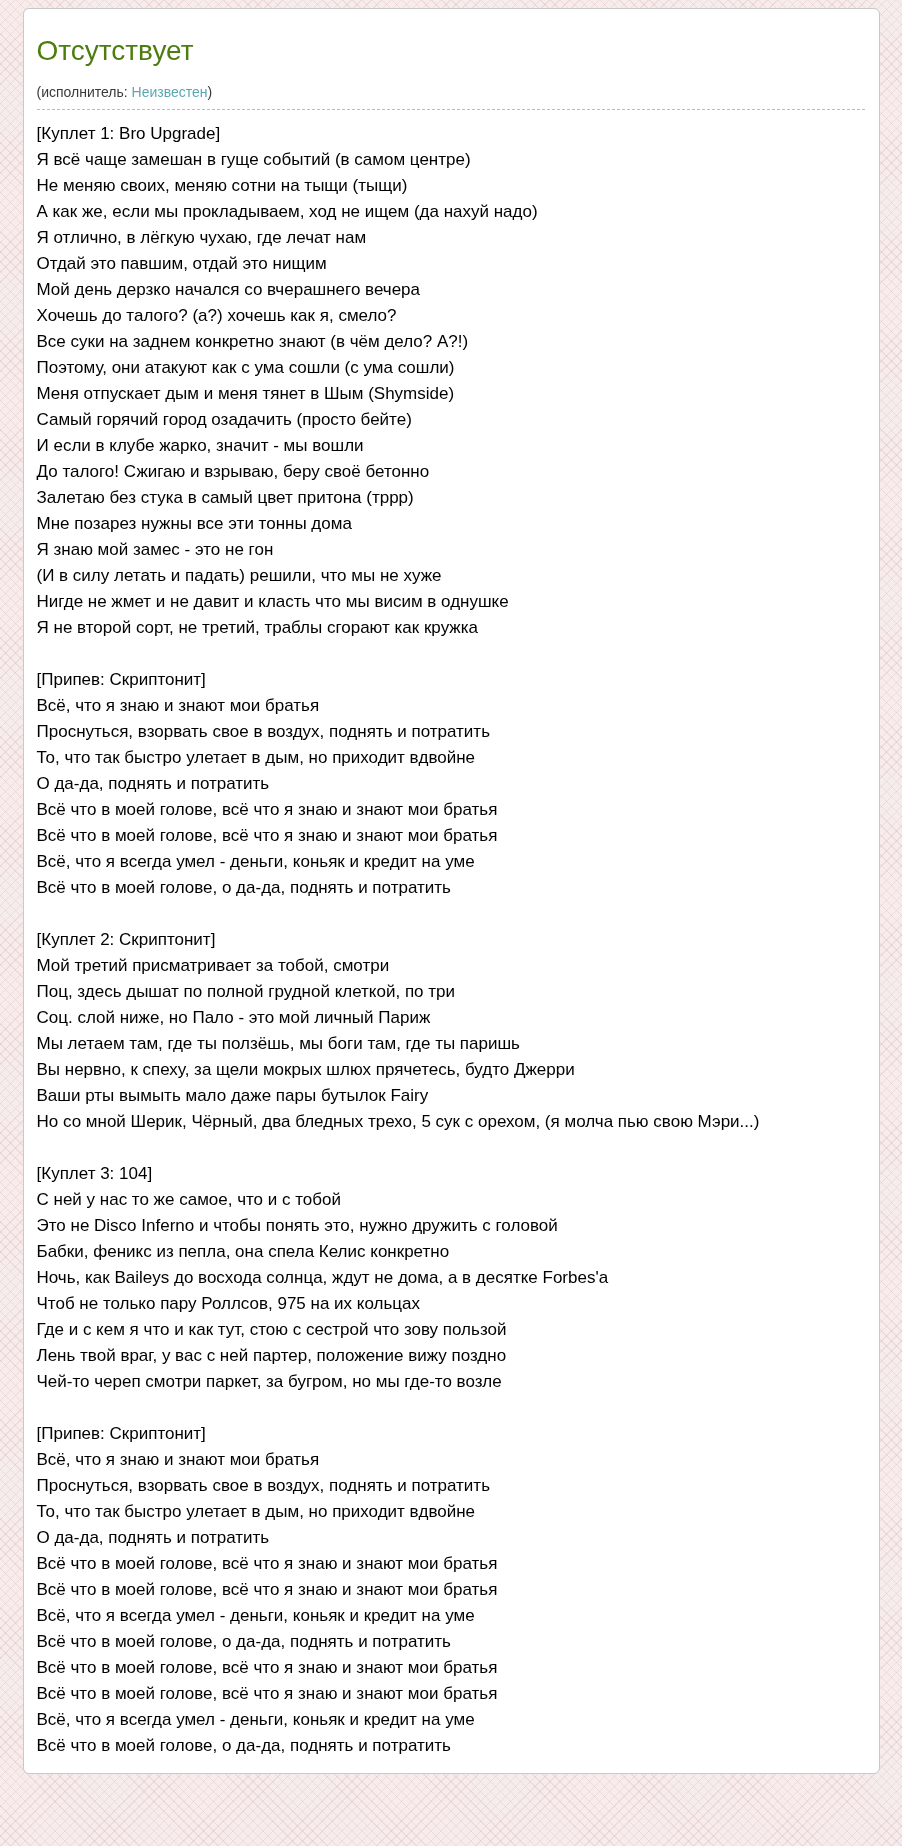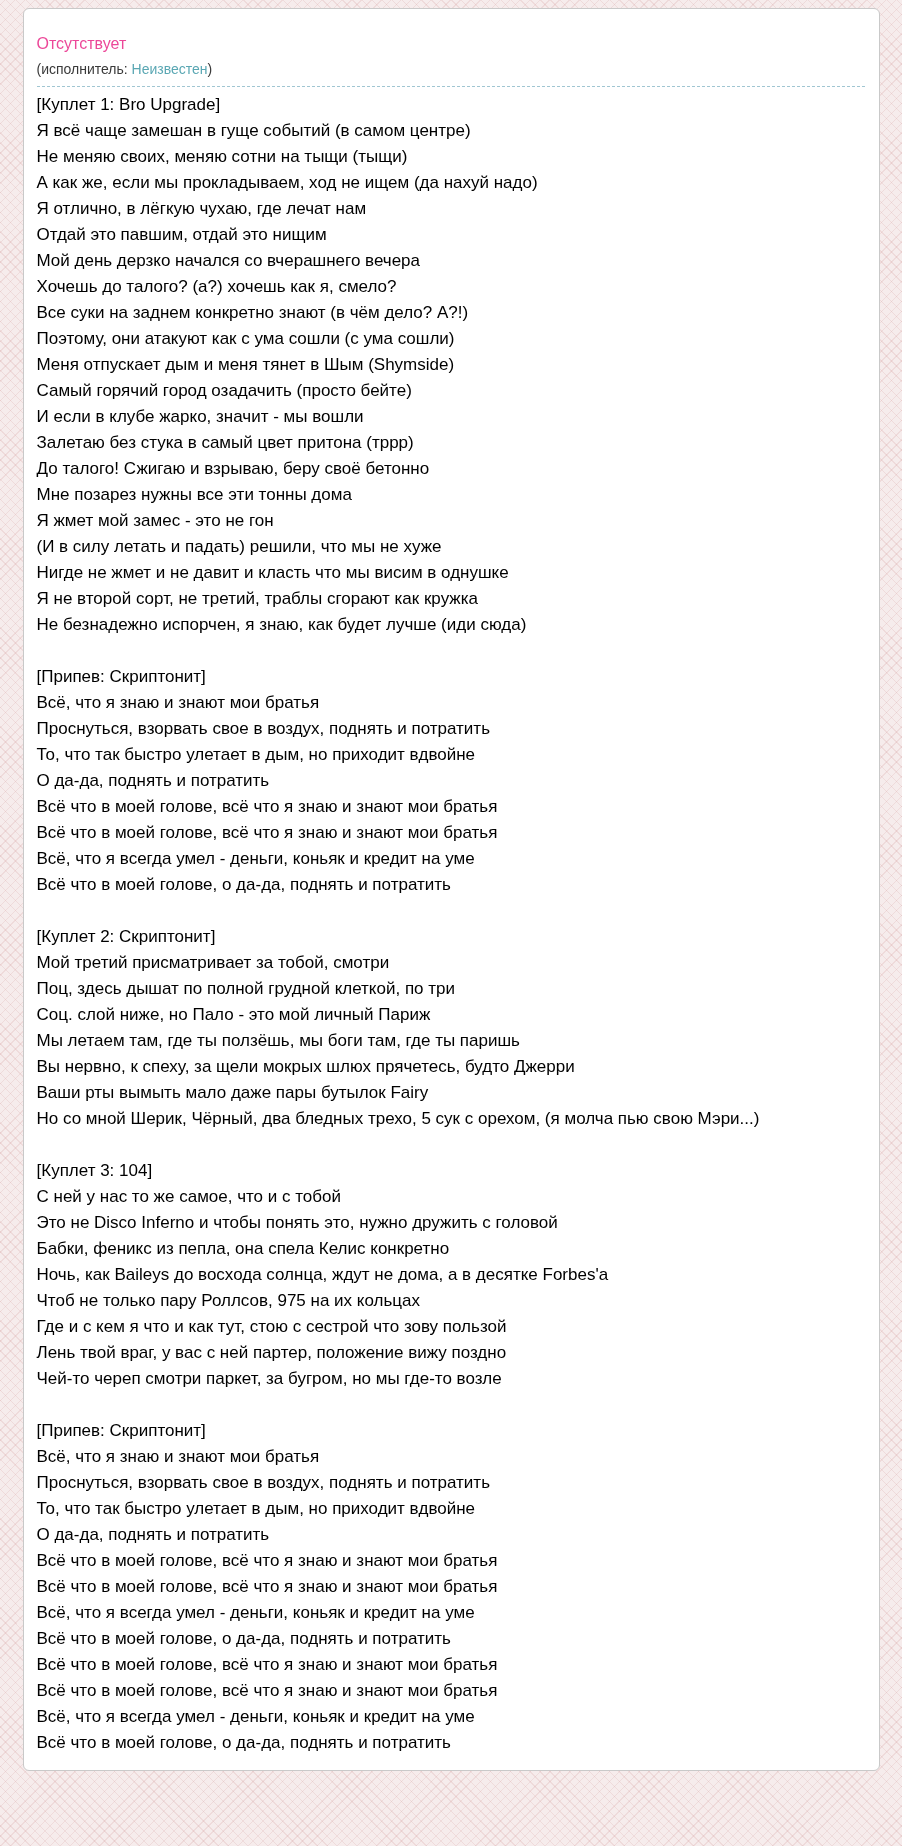--- a/index.html
+++ b/index.html
@@ -18,39 +18,39 @@
   }
   .card {
     width: 857px;
     margin: 8px auto 50px auto;
     background: #ffffff;
     border: 1px solid #c9c9c9;
     border-radius: 6px;
     padding: 26px 14px 14px 13px;
   }
   h1.page-title {
-    margin: 0 0 8px 0;
-    font-size: 16px;
+    margin: 0 0 17px 0;
+    font-size: 28px;
     font-weight: normal;
     line-height: 1.15;
-    color: #ec4899;
+    color: #4d7c0f;
   }
   .artist-line {
     font-size: 14px;
     color: #3a3a3a;
     padding-bottom: 9px;
     border-bottom: 1px dashed #a0c6d2;
   }
   .artist-line a {
     color: #5aa7b3;
     text-decoration: none;
     cursor: pointer;
   }
   .lyrics {
-    margin-top: 5px;
+    margin-top: 11px;
     font-size: 17px;
     line-height: 26px;
     color: #000000;
   }
   .section { margin-bottom: 26px; }
   .section:last-child { margin-bottom: 0; }
   .line { white-space: pre-wrap; }
 </style>
 </head>
 <body>
@@ -68,28 +68,27 @@
         <div class="line">А как же, если мы прокладываем, ход не ищем (да нахуй надо)</div>
         <div class="line">Я отлично, в лёгкую чухаю, где лечат нам</div>
         <div class="line">Отдай это павшим, отдай это нищим</div>
         <div class="line">Мой день дерзко начался со вчерашнего вечера</div>
         <div class="line">Хочешь до талого? (а?) хочешь как я, смело?</div>
         <div class="line">Все суки на заднем конкретно знают (в чём дело? А?!)</div>
         <div class="line">Поэтому, они атакуют как с ума сошли (с ума сошли)</div>
         <div class="line">Меня отпускает дым и меня тянет в Шым (Shymside)</div>
         <div class="line">Самый горячий город озадачить (просто бейте)</div>
         <div class="line">И если в клубе жарко, значит - мы вошли</div>
+        <div class="line">До талого! Сжигаю и взрываю, беру своё бетонно</div>
         <div class="line">Залетаю без стука в самый цвет притона (тррр)</div>
-        <div class="line">До талого! Сжигаю и взрываю, беру своё бетонно</div>
         <div class="line">Мне позарез нужны все эти тонны дома</div>
-        <div class="line">Я жмет мой замес - это не гон</div>
+        <div class="line">Я знаю мой замес - это не гон</div>
         <div class="line">(И в силу летать и падать) решили, что мы не хуже</div>
         <div class="line">Нигде не жмет и не давит и класть что мы висим в однушке</div>
         <div class="line">Я не второй сорт, не третий, траблы сгорают как кружка</div>
-        <div class="line">Не безнадежно испорчен, я знаю, как будет лучше (иди сюда)</div>
       </div>
       <div class="section">
         <div class="line">[Припев: Скриптонит]</div>
         <div class="line">Всё, что я знаю и знают мои братья</div>
         <div class="line">Проснуться, взорвать свое в воздух, поднять и потратить</div>
         <div class="line">То, что так быстро улетает в дым, но приходит вдвойне</div>
         <div class="line">О да-да, поднять и потратить</div>
         <div class="line">Всё что в моей голове, всё что я знаю и знают мои братья</div>
         <div class="line">Всё что в моей голове, всё что я знаю и знают мои братья</div>
         <div class="line">Всё, что я всегда умел - деньги, коньяк и кредит на уме</div>

